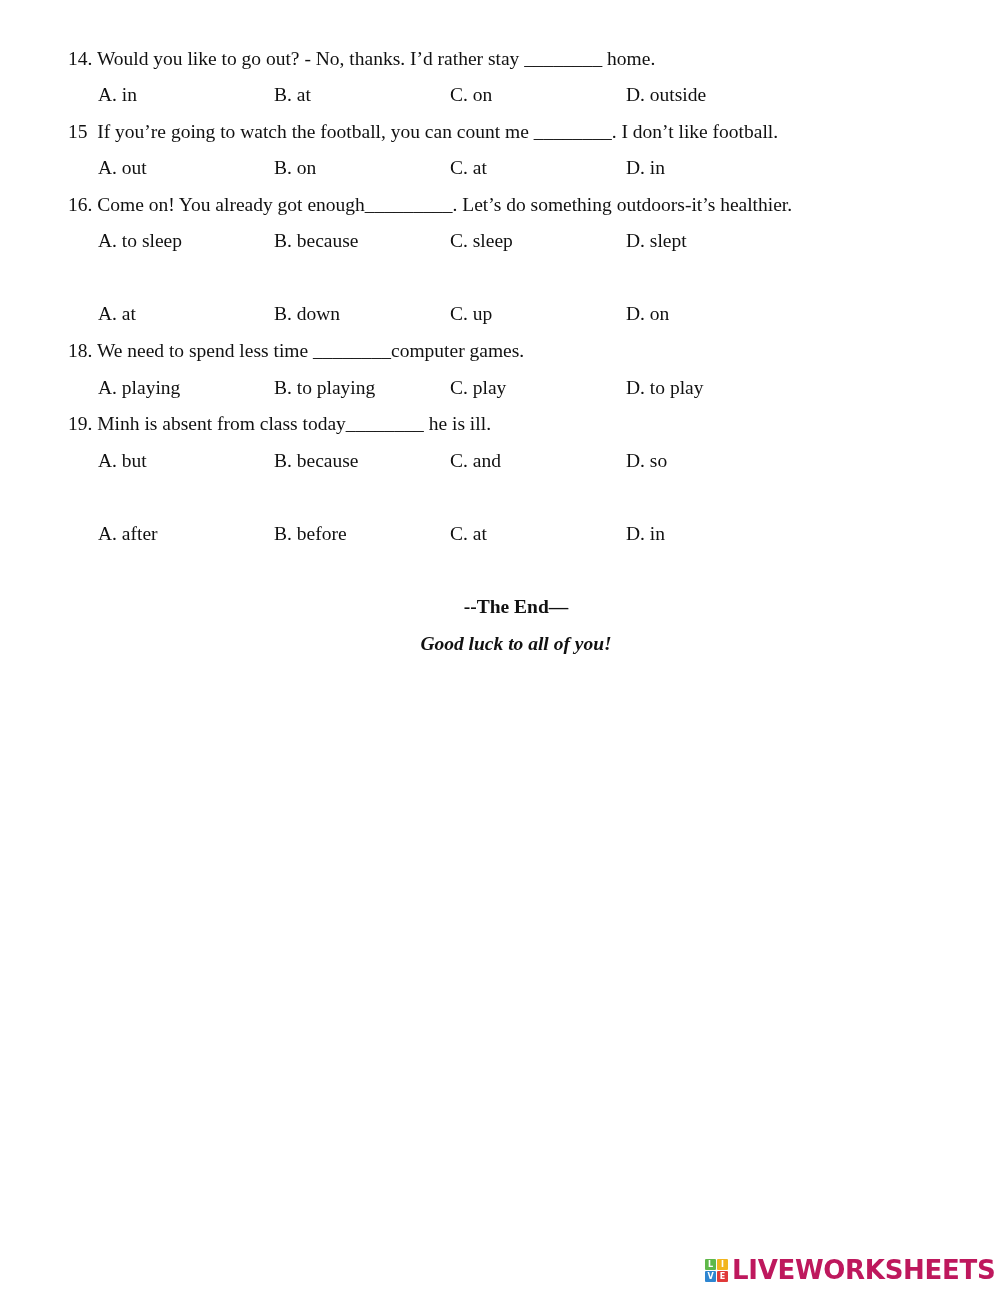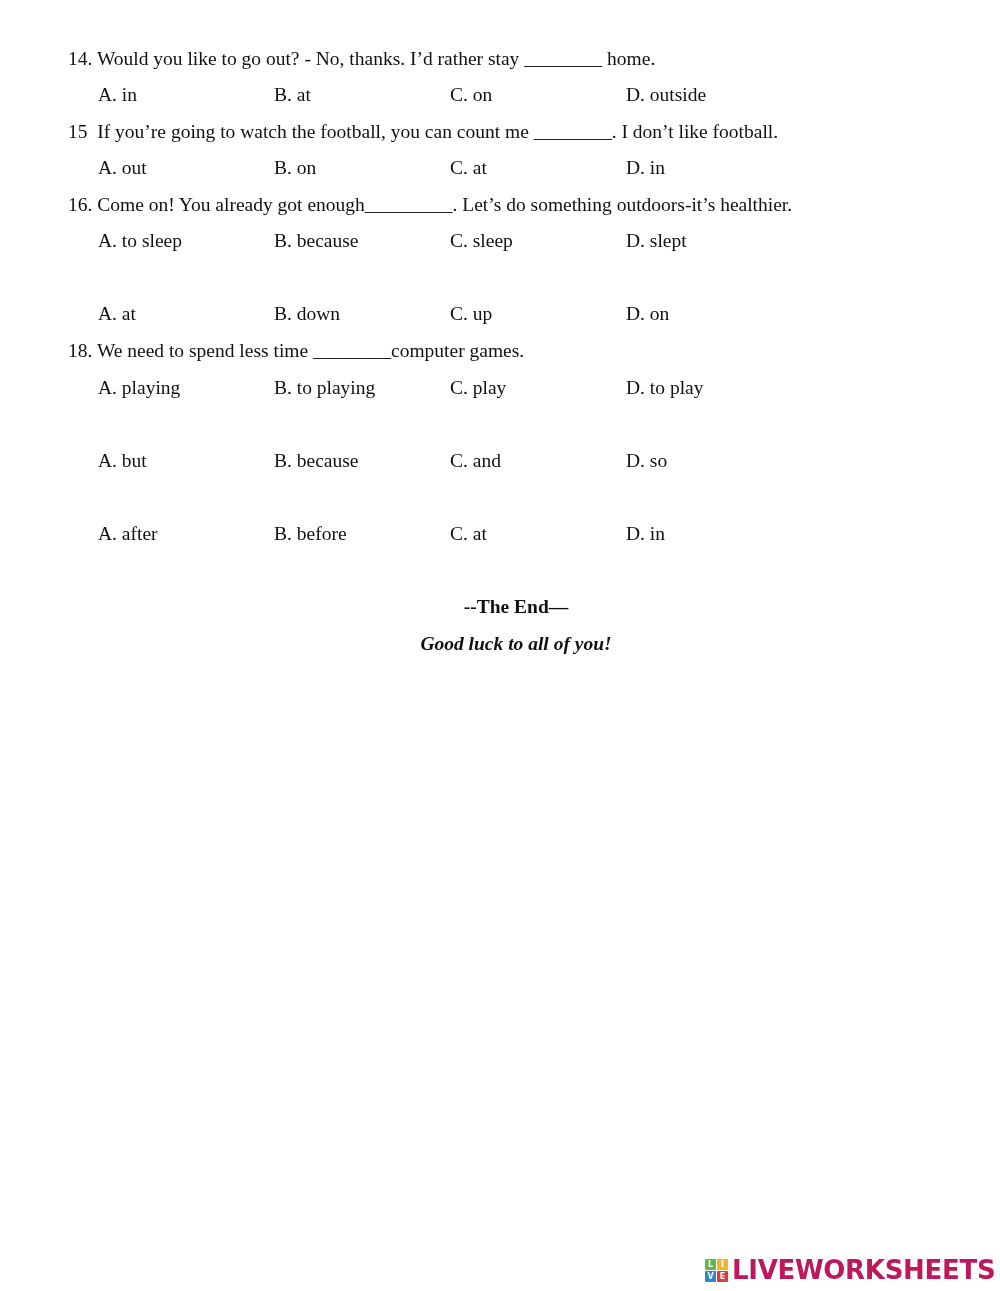--- a/index.html
+++ b/index.html
@@ -140,20 +140,21 @@
   </div>
 
   <div class="question" style="top:339px">18. We need to spend less time ________computer games.</div>
   <div class="options" style="top:376px">
     <span class="opt a">A. playing</span>
     <span class="opt b">B. to playing</span>
     <span class="opt c">C. play</span>
     <span class="opt d">D. to play</span>
   </div>
 
+  <div class="question" style="top:412px">19. Minh is absent from class today________ he is ill.</div>
   <div class="options" style="top:449px">
     <span class="opt a">A. but</span>
     <span class="opt b">B. because</span>
     <span class="opt c">C. and</span>
     <span class="opt d">D. so</span>
   </div>
 
   <div class="options" style="top:522px">
     <span class="opt a">A. after</span>
     <span class="opt b">B. before</span>

